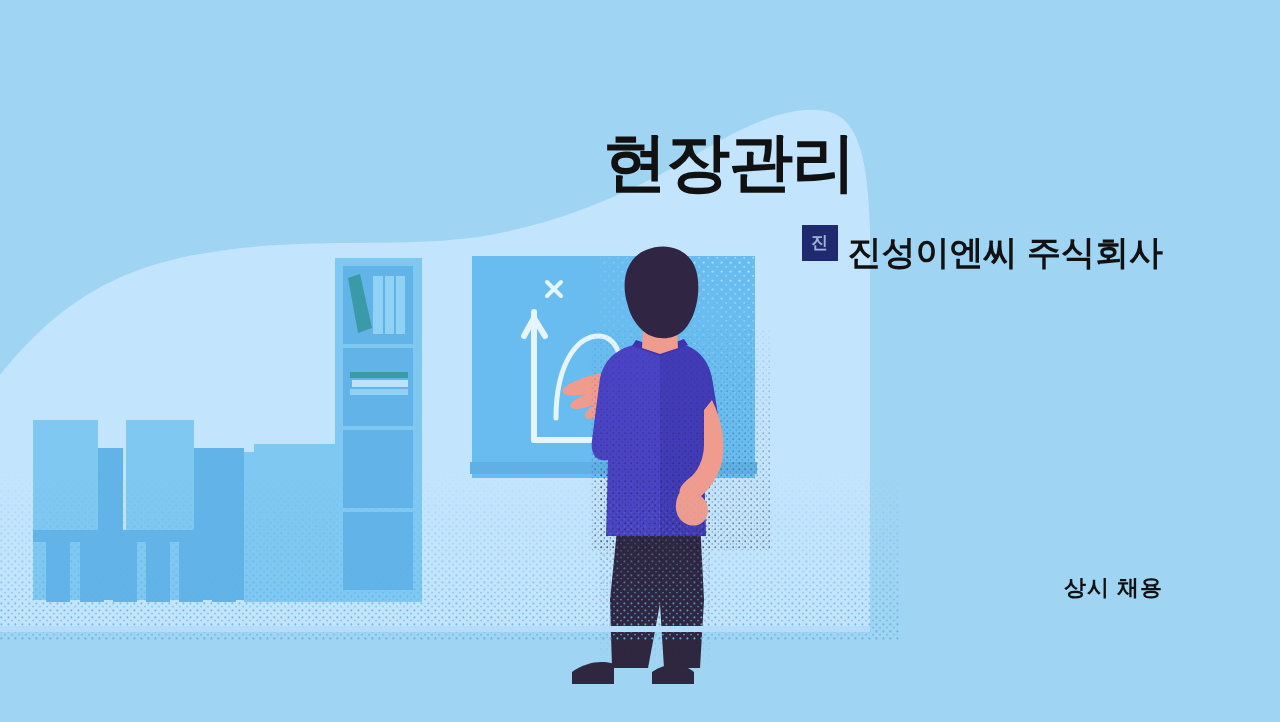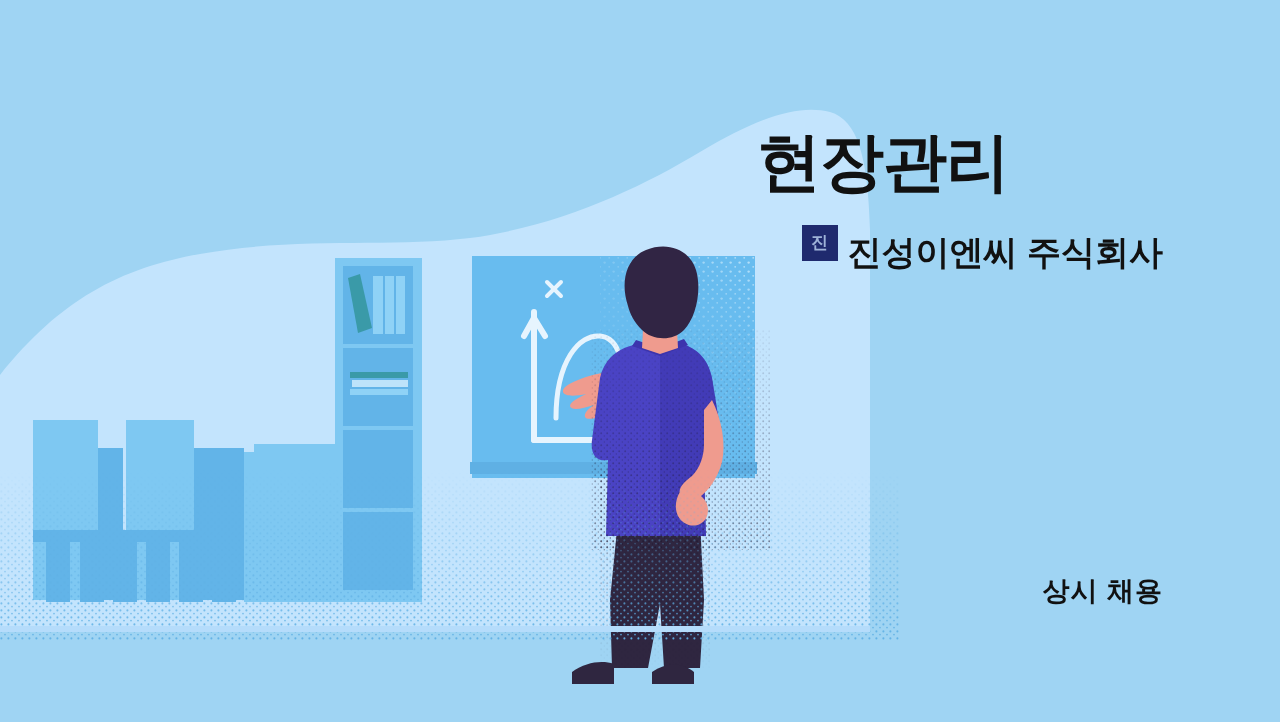--- a/index.html
+++ b/index.html
@@ -9,41 +9,41 @@
     background:#9fd4f3;
   }
   #banner{
     position:relative;width:1280px;height:722px;overflow:hidden;
     background:#9fd4f3;
   }
   .layer{position:absolute;top:0;left:0;width:1280px;height:722px;}
   
   #text-block{
     position:absolute;right:117px;top:128px;width:560px;
-    text-align:center;z-index:40;
+    text-align:left;z-index:40;
   }
   #job-title{
     font-size:64px;font-weight:bold;color:#111111;
     line-height:1.08;letter-spacing:-1px;margin:0;
   }
   #company-row{
     display:flex;align-items:center;justify-content:flex-end;
     margin-top:12px;gap:10px;
   }
   #company-logo{
     width:36px;height:36px;background:#1f2a6e;color:#9fb3d8;
     font-size:17px;font-weight:bold;display:flex;
     align-items:center;justify-content:center;flex:0 0 auto;
   }
   #company-name{
     font-size:34px;font-weight:bold;color:#111111;white-space:nowrap;margin-top:21px;
   }
   #hiring-status{
     position:absolute;right:117px;top:573px;z-index:40;
-    font-size:27px;font-weight:bold;color:#111111;letter-spacing:1px;
+    font-size:22px;font-weight:bold;color:#111111;letter-spacing:1px;
   }
 </style>
 </head>
 <body>
 
 <div id="banner">
 
   <svg class="layer" viewBox="0 0 1280 722" width="1280" height="722" xmlns="http://www.w3.org/2000/svg" aria-hidden="true">
 
     <defs>

